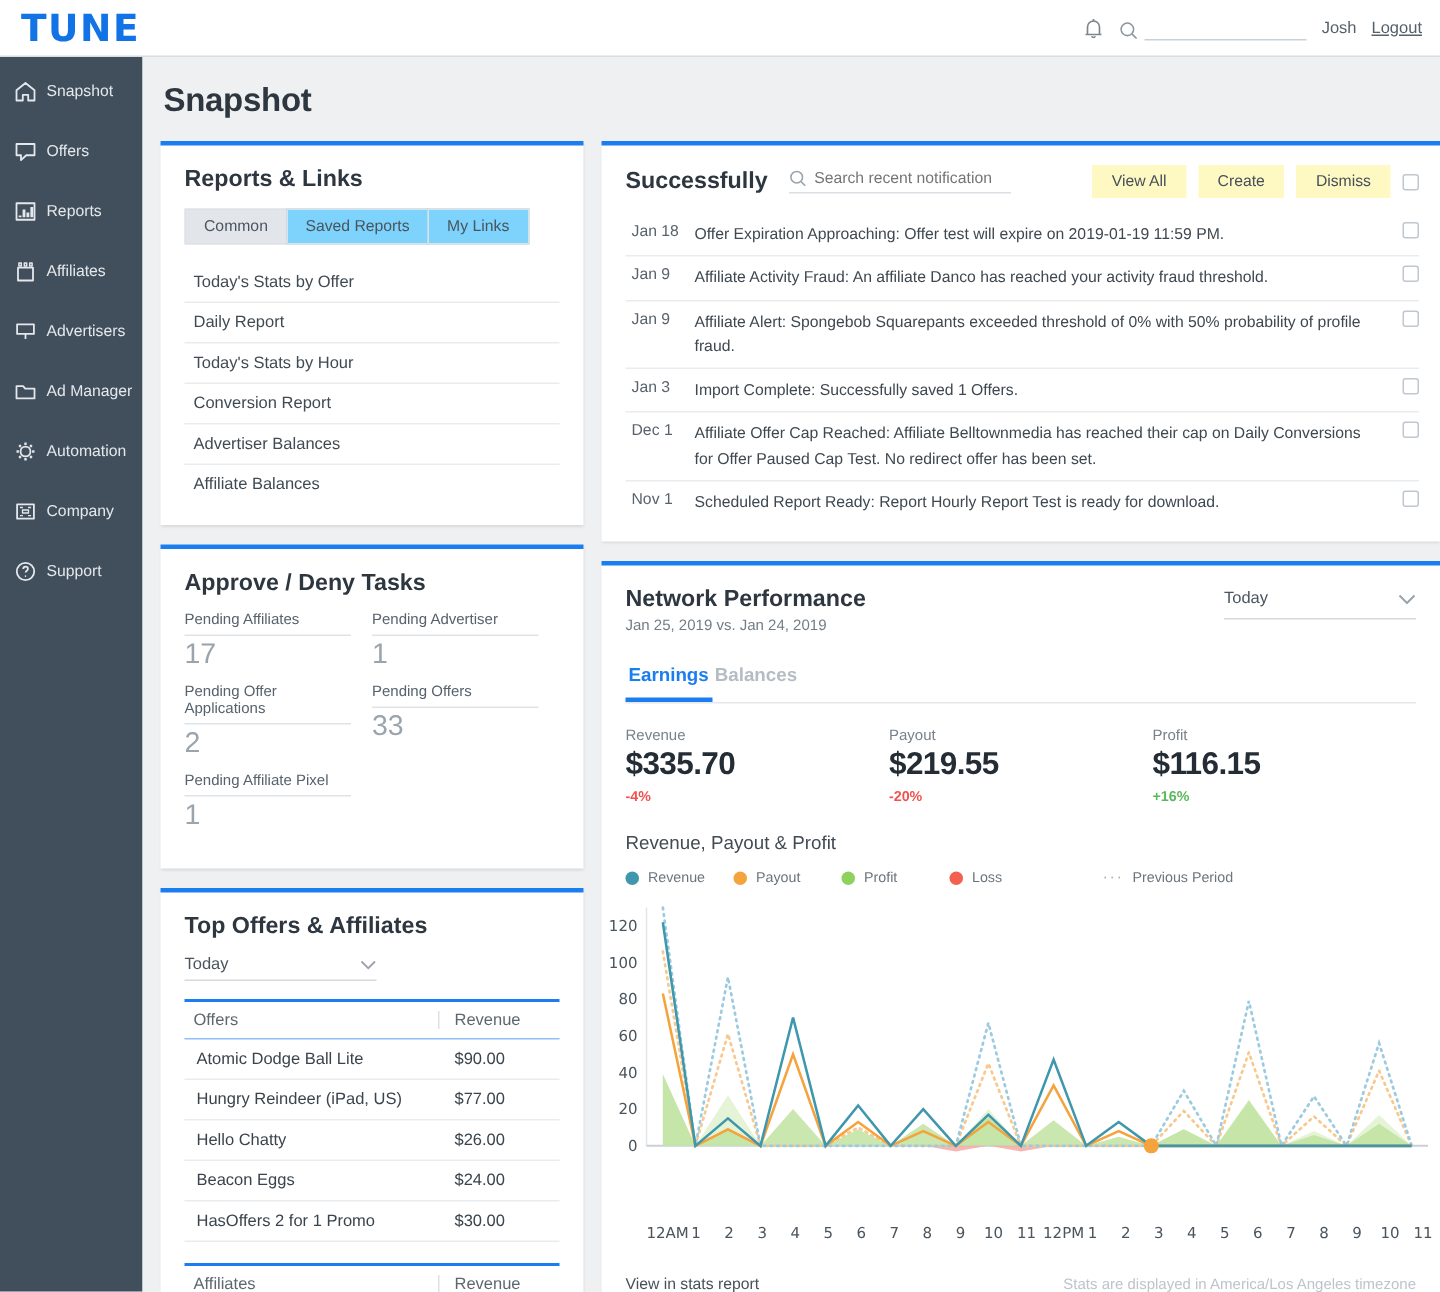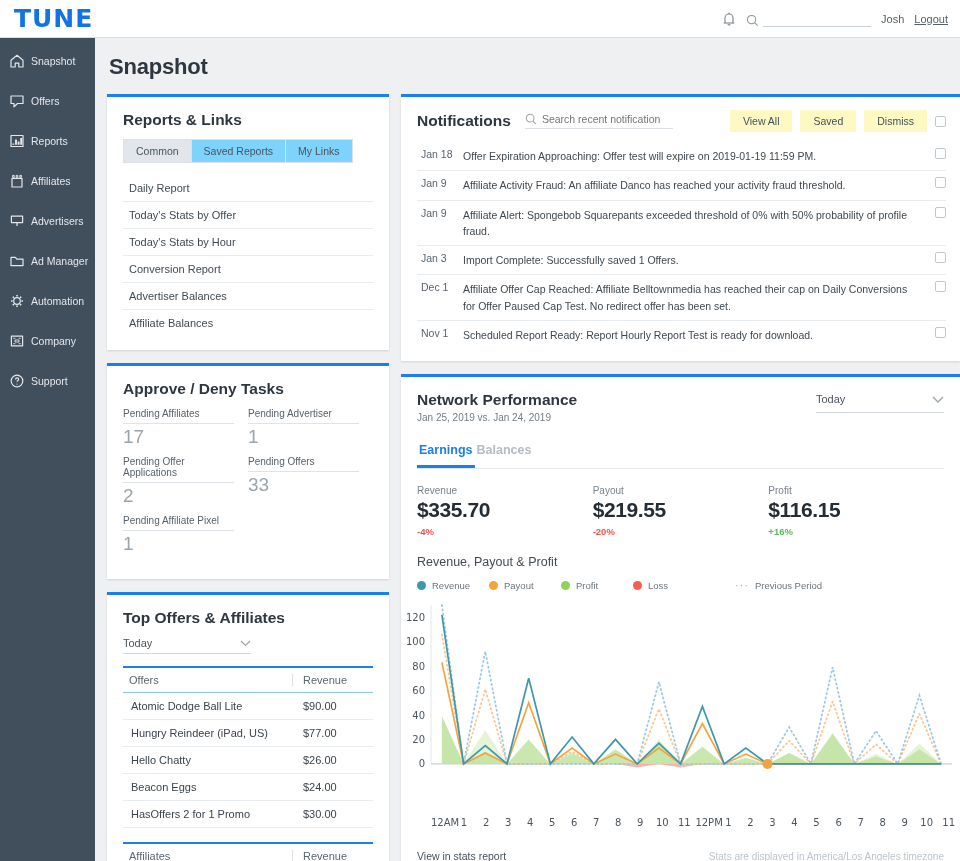--- a/index.html
+++ b/index.html
@@ -297,22 +297,22 @@
     <div class="col-left">
 
       <div class="card">
         <div class="card-title">Reports &amp; Links</div>
         <div class="tabs-pill" id="rl-tabs">
             <div class="pill active">Common</div>
             <div class="pill">Saved Reports</div>
             <div class="pill">My Links</div>
           </div>
         <div class="link-list" id="rl-links">
+            <div class="link-row">Today's Stats by Offer</div>
             <div class="link-row">Daily Report</div>
-            <div class="link-row">Today's Stats by Offer</div>
             <div class="link-row">Today's Stats by Hour</div>
             <div class="link-row">Conversion Report</div>
             <div class="link-row">Advertiser Balances</div>
             <div class="link-row">Affiliate Balances</div>
           </div>
       </div>
 
       <div class="card">
         <div class="card-title">Approve / Deny Tasks</div>
         <div class="stat-grid" id="ad-stats">
@@ -383,31 +383,31 @@
           </div>
 
         </div>
       </div>
     </div>
 
     <div class="col-right">
 
       <div class="card">
         <div class="notif-head">
-          <div class="notif-title">Notifications</div>
+          <div class="notif-title">Successfully</div>
           <div class="notif-search">
             <svg width="12" height="12" viewBox="0 0 14 14" fill="none" stroke="#9aa3ab" stroke-width="1.2">
               <circle cx="6" cy="6" r="4.5"></circle>
                 <path d="M9.4 9.4l3.2 3.2"></path>
             </svg>
             <input type="text" placeholder="Search recent notification" style="">
           </div>
           <div class="notif-btns">
             <button class="btn-gray">View All</button>
-            <button class="btn-gray">Saved</button>
+            <button class="btn-gray">Create</button>
             <button class="btn-gray">Dismiss</button>
             <span class="cbox"></span>
           </div>
         </div>
         <div class="notif-list" id="notif-rows">
             <div class="notif-row">
               <div class="notif-date">Jan 18</div>
               <div class="notif-text">Offer Expiration Approaching: Offer test will expire on 2019-01-19 11:59 PM.</div>
               <span class="cbox"></span>
             </div>

